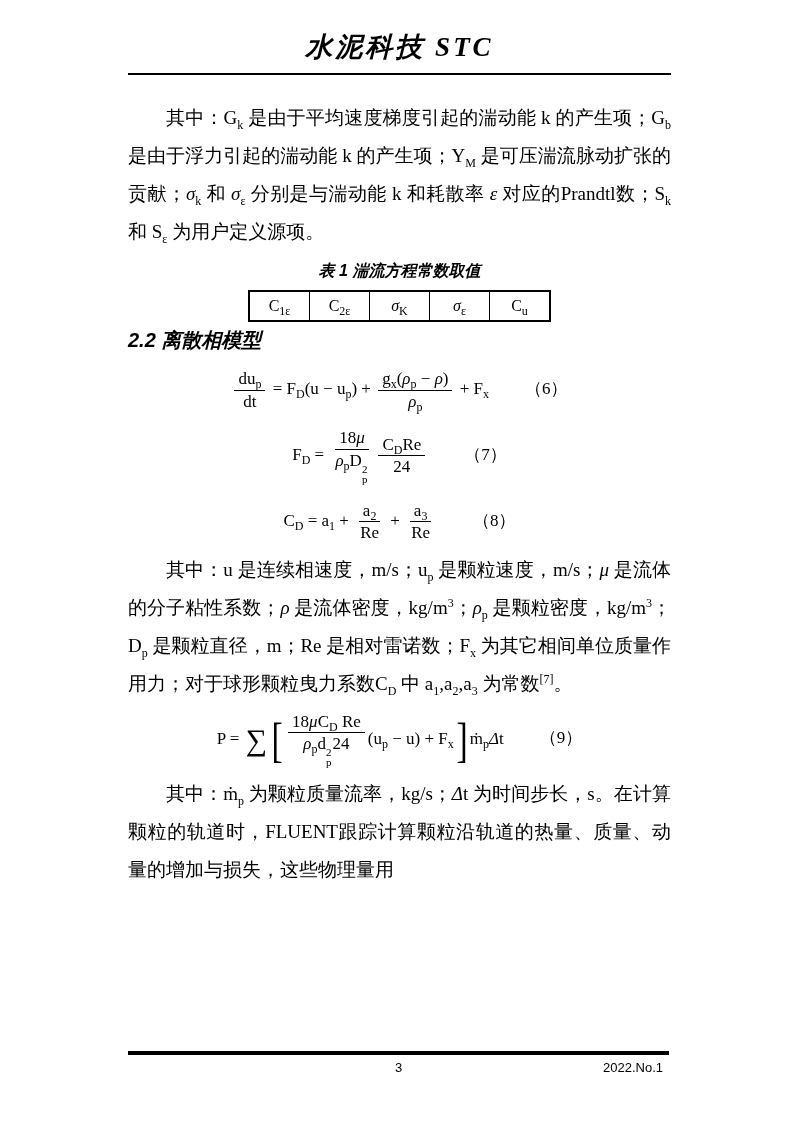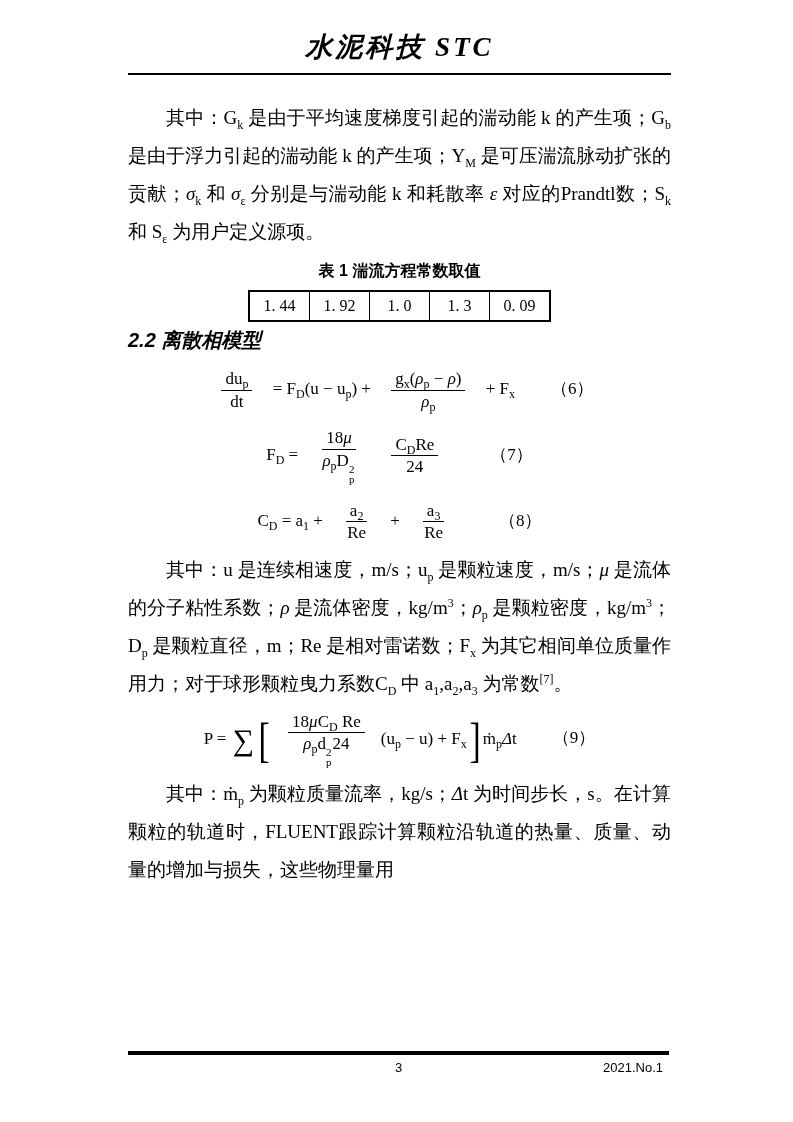--- a/index.html
+++ b/index.html
@@ -32,36 +32,36 @@
   
   .h2 {
     font-family:"Liberation Sans","DejaVu Sans",sans-serif;
     font-size:20px; font-weight:bold; line-height:28px; margin:4px 0 6px 0;font-style:italic;
   }
 
   
   .table-caption {
     text-align:center; font-size:16px; font-weight:bold;
     font-family:"Liberation Sans","DejaVu Sans",sans-serif;
-    margin:10px 0 9px 0; line-height:20px;
+    margin:10px 0 9px 0; line-height:20px;font-style:italic;
   }
   table.const { border-collapse:collapse; margin:0 auto; border:2px solid #000; }
   table.const td {
     width:59px; height:28px; border:1px solid #000; text-align:center;
     font-size:16px; padding:0;
   }
 
   
   .equation {
     display:block; text-align:center; font-size:17px;
     line-height:1.25; padding:9px 0 8px 0; white-space:nowrap;
   }
   .frac {
     display:inline-flex; flex-direction:column; align-items:center;
-    vertical-align:middle; margin:0 16px; line-height:1.15;
+    vertical-align:middle; margin:0 3px; line-height:1.15;
   }
   .frac .num { display:block; border-bottom:1px solid #000; padding:0 4px 1px 4px; }
   .frac .den { display:block; padding:1px 4px 0 4px;text-align:center; }
   .ssup {
     display:inline-flex; flex-direction:column; align-items:flex-start;
     font-size:11px; line-height:10px; vertical-align:-7px; margin-right:1px;
   }
   .bigop { font-size:30px; line-height:0; vertical-align:middle; margin:0 2px; }
   .bigbr { font-size:48px; line-height:0; vertical-align:middle; font-weight:300;
            display:inline-block; transform:scaleX(.7); }
@@ -84,25 +84,25 @@
   <div class="inner">
     <div class="journal-title">水泥科技 STC</div>
     <div class="header-rule"></div>
 
     <p class="body first">其中：G<sub>k</sub> 是由于平均速度梯度引起的湍动能 k 的产生项；G<sub>b</sub> 是由于浮力引起的湍动能 k 的产生项；Y<sub>M</sub> 是可压湍流脉动扩张的贡献；<i>σ</i><sub>k</sub> 和 <i>σ</i><sub>ε</sub> 分别是与湍动能 k 和耗散率 <i>ε</i> 对应的Prandtl数；S<sub>k</sub> 和 S<sub>ε</sub> 为用户定义源项。</p>
 
     <div class="table-caption">表 1 湍流方程常数取值</div>
     <table class="const">
       <tbody>
         <tr>
-          <td>1. 44</td>
-          <td>1. 92</td>
-          <td>1. 0</td>
-          <td>1. 3</td>
-          <td>0. 09</td>
+          <td>C<sub>1ε</sub></td>
+          <td>C<sub>2ε</sub></td>
+          <td><i>σ</i><sub>K</sub></td>
+          <td><i>σ</i><sub>ε</sub></td>
+          <td>C<sub>u</sub></td>
         </tr>
       </tbody>
     </table>
 
     <div class="h2">2.2 离散相模型</div>
 
     <div class="equation"><span class="frac">
           <span class="num">du<sub>p</sub></span>
           <span class="den">dt</span>
         </span> = F<sub>D</sub>(u − u<sub>p</sub>) + <span class="frac">
@@ -137,16 +137,16 @@
             </span>24</span>
         </span>(u<sub>p</sub> − u) + F<sub>x</sub><span class="bigbr">]</span>ṁ<sub>p</sub><i>Δ</i>t<span class="eqnum">（9）</span></div>
 
     <p class="body">其中：ṁ<sub>p</sub> 为颗粒质量流率，kg/s；<i>Δ</i>t 为时间步长，s。在计算颗粒的轨道时，FLUENT跟踪计算颗粒沿轨道的热量、质量、动量的增加与损失，这些物理量用</p>
   </div>
 
   <div class="footer">
     <div class="footer-rule"></div>
     <div class="footer-row">
       <span class="page-num">3</span>
-      <span class="issue">2021.No.1</span>
+      <span class="issue">2022.No.1</span>
     </div>
   </div>
 </div>
 
 </body></html>

